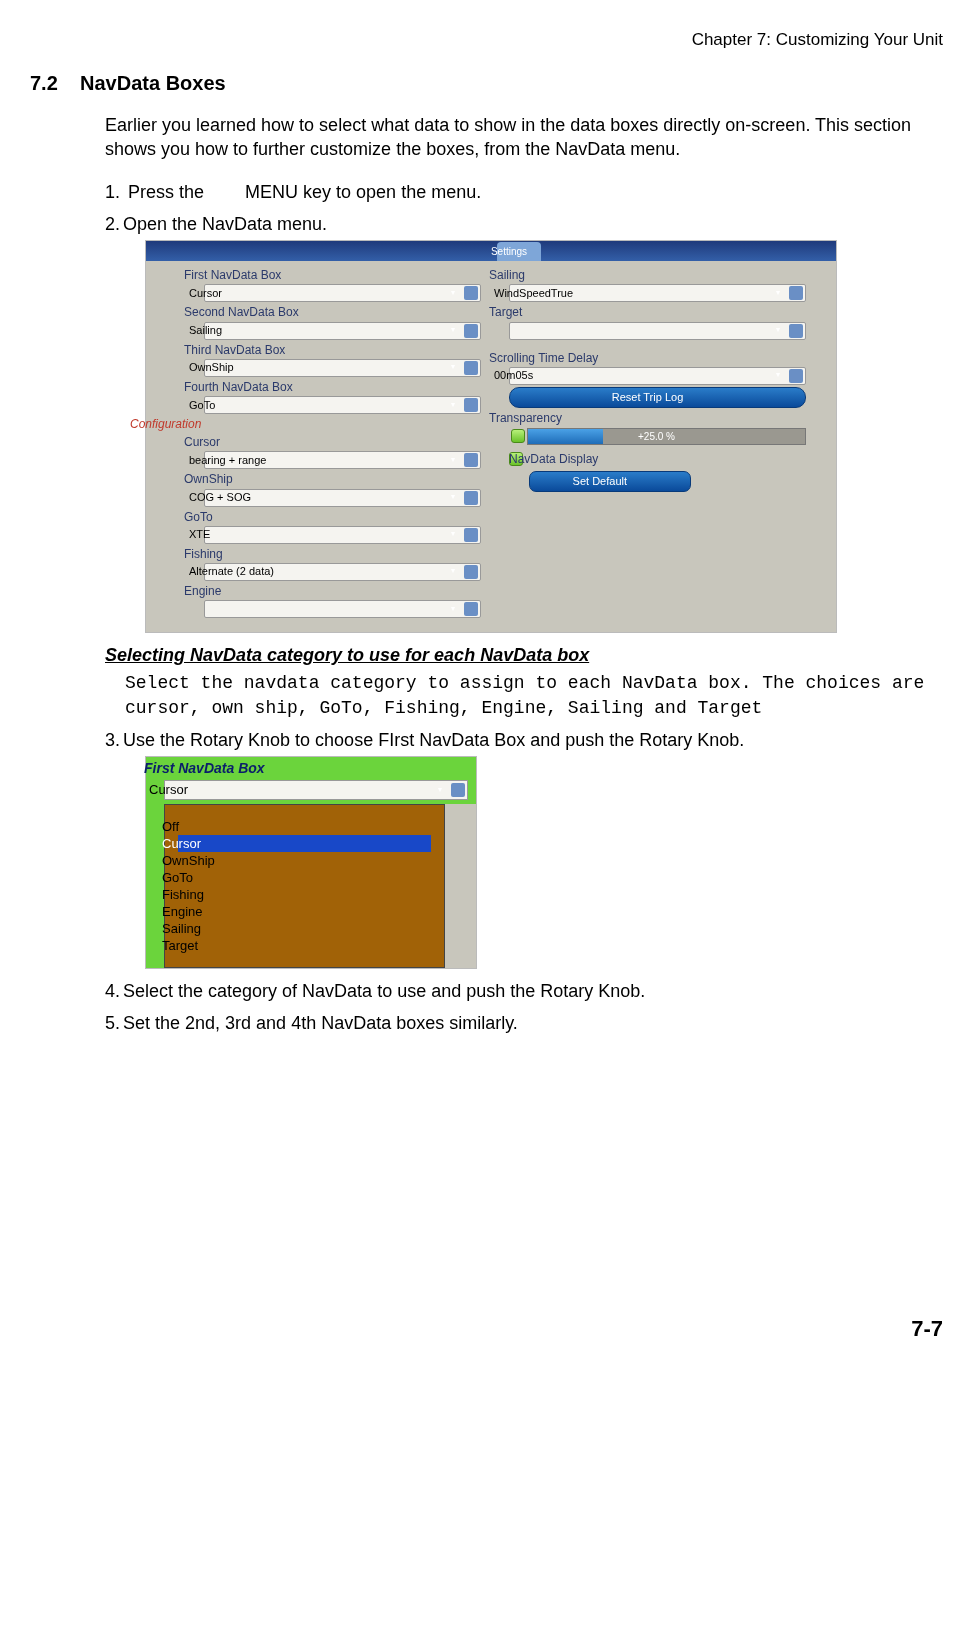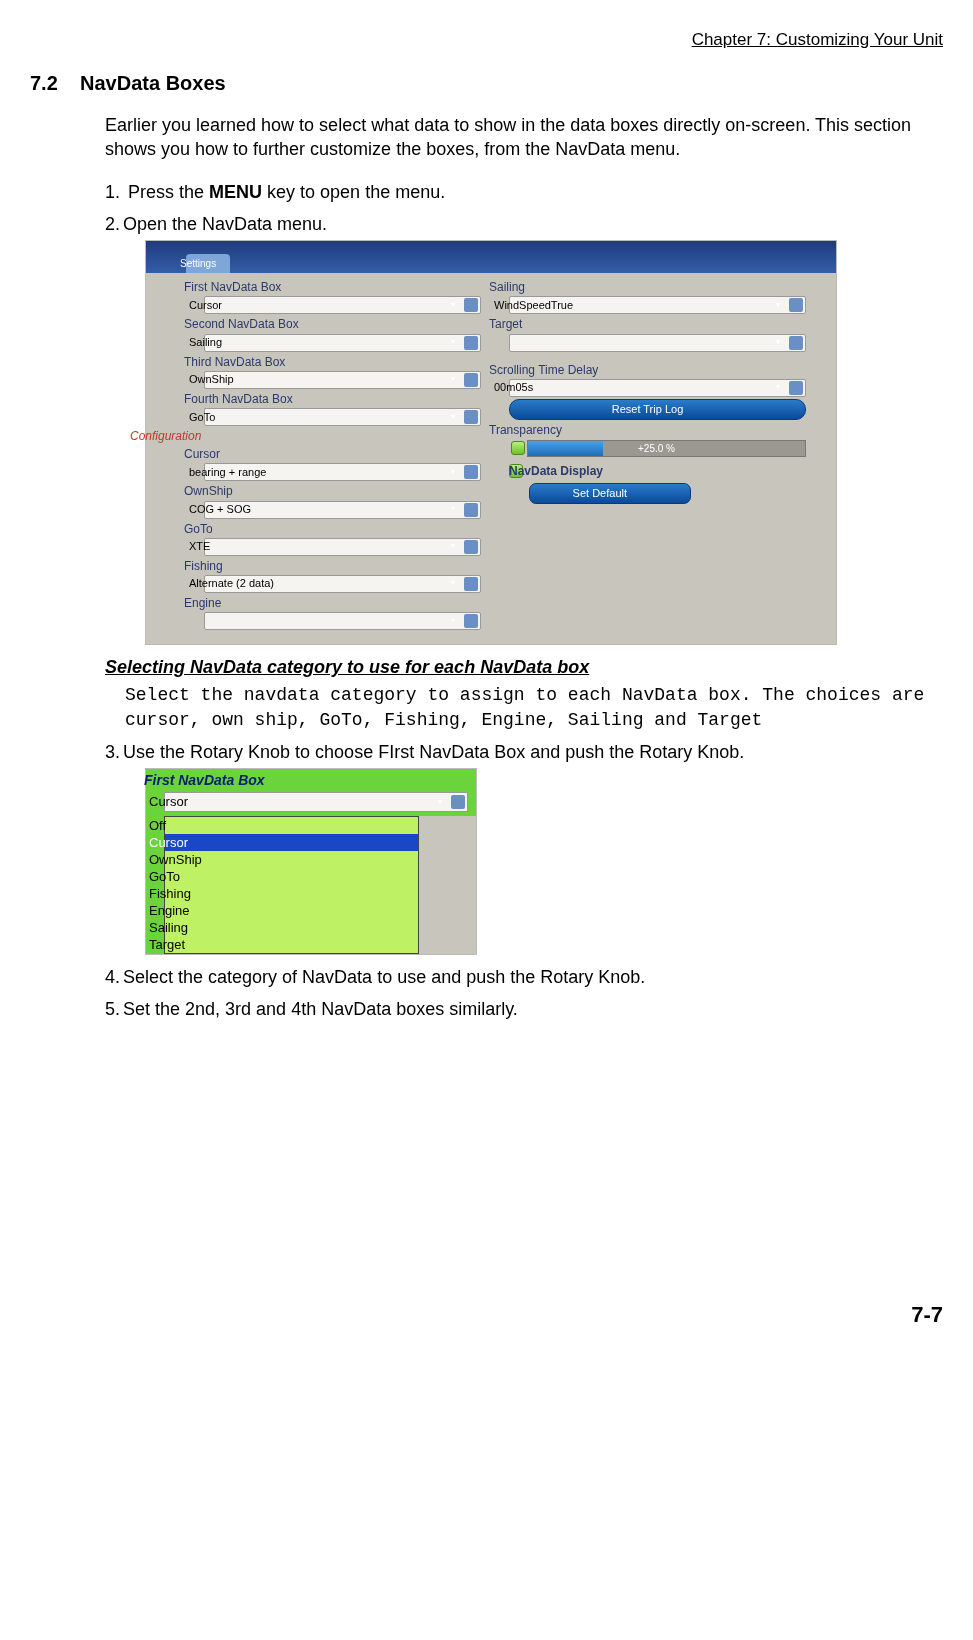--- a/index.html
+++ b/index.html
@@ -7,21 +7,20 @@
     font-size: 18px;
     color: #000;
     margin: 0;
     padding: 30px 30px 20px 30px;
     width: 913px;
   }
   .chapter-header {
     text-align: right;
     font-size: 17px;
     margin-bottom: 22px;
-    text-decoration: underline;
   }
   .section-heading {
     font-size: 20px;
     font-weight: bold;
     margin: 0 0 18px 0;
   }
   .body-text {
     margin: 0 0 18px 75px;
     line-height: 1.35;
   }
@@ -34,21 +33,21 @@
     margin-bottom: 8px;
     line-height: 1.35;
     padding-left: 20px;
     text-indent: -20px;
   }
   .steps li .num {
     display:inline-block;
     width:18px;
     text-indent:0;
   }
-  .bold { font-weight: bold; }
+  .bold { font-weight: normal; margin-left: 36px; }
   .sub-underline {
     font-weight: bold;
     text-decoration: underline;
     margin: 8px 0 4px 0;
     font-style: italic;
   }
   .page-num {
     text-align: right;
     font-size: 22px;
     font-weight: bold;
@@ -60,25 +59,26 @@
     width: 690px;
     margin: 4px 0 10px 20px;
     border: 1px solid #bbb;
     background: #c8c6bc;
     font-family: Verdana, sans-serif;
     font-size: 12px;
     position: relative;
     padding-bottom: 14px;
   }
   .tab-bar {
-    height: 32px;
+    height: 20px;
     background: linear-gradient(#1f3a7b, #335fa8);
     display: flex;
     align-items: flex-end;
-    padding-left: 40px;
+    padding-left: 56px;
+    justify-content: center;
   }
   .tab {
     background: #7ea6d8;
     color: #fff;
     font-size: 10px;
     padding: 3px 14px;
     border-radius: 4px 4px 0 0;
   }
   .panel-cols {
     display: flex;
@@ -162,21 +162,20 @@
   }
   .prog-text {
     position:absolute;left:0;right:0;top:0;bottom:0;
     text-align:center;font-size:10px;color:#fff;
     line-height:15px;
   }
   .check-row {
     display:flex;align-items:center;gap:6px;
     color:#2b3a6b;font-size:12px;
     margin: 4px 0 4px 0;
-    font-weight: bold;
   }
   .check-row .led-green { width:12px;height:12px; }
 
   
   .panel2 {
     width: 330px;
     margin: 4px 0 10px 20px;
     border: 1px solid #bbb;
     background: #c8c6bc;
     font-family: Verdana, sans-serif;
@@ -199,23 +198,23 @@
   .p2-select .arrow {
     width:14px;height:14px;background:#6a8fc5;
     display:flex;align-items:center;justify-content:center;
     color:#fff;font-size:8px;border-radius:2px;
   }
   .p2-body { display:flex; }
   .p2-side-l { width:18px; background:#6bd43c; }
   .p2-side-r { flex:1; background:#c8c6bc; }
   .p2-list {
     flex: 0 0 253px;
-    background:#bef264;
+    background:#a16207;
     border:1px solid #444;
-    padding:0;margin:0;
+    padding:13px;margin:0;
   }
   .p2-list div {
     padding: 0 4px;
     font-size:13px;
     line-height:17px;
   }
   .p2-list .sel { background:#1848c8; color:#fff; }
 </style>
 </head>
 <body>

